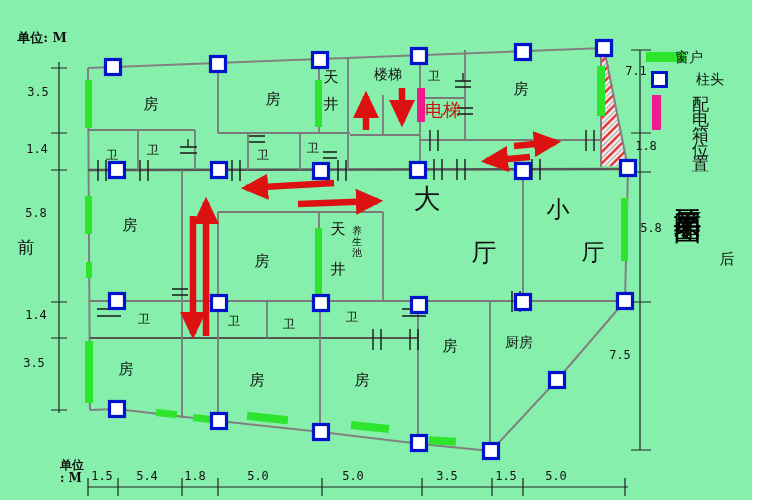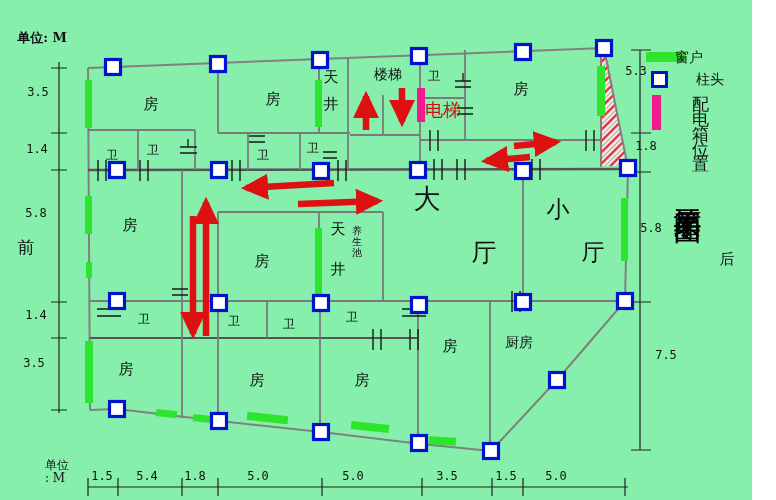--- a/index.html
+++ b/index.html
@@ -164,36 +164,36 @@
 
 <div class="lbl" style="left:42px;top:38px;font-size:13px;font-weight:bold;">单位: M</div>
 
 <div class="lbl num" style="left:38px;top:92px;">3.5</div>
 <div class="lbl num" style="left:37px;top:149px;">1.4</div>
 <div class="lbl num" style="left:36px;top:213px;">5.8</div>
 <div class="lbl num" style="left:36px;top:315px;">1.4</div>
 <div class="lbl num" style="left:34px;top:363px;">3.5</div>
 <div class="lbl" style="left:26px;top:247px;font-size:17px;">前</div>
 
-<div class="lbl num" style="left:636px;top:71px;">5.3</div>
+<div class="lbl num" style="left:636px;top:71px;">7.1</div>
 <div class="lbl num" style="left:646px;top:146px;">1.8</div>
 <div class="lbl num" style="left:651px;top:228px;">5.8</div>
-<div class="lbl num" style="left:666px;top:355px;">7.5</div>
+<div class="lbl num" style="left:620px;top:355px;">7.5</div>
 <div class="lbl" style="left:727px;top:259px;font-size:15px;">后</div>
 
 <div class="lbl num" style="left:102px;top:476px;">1.5</div>
 <div class="lbl num" style="left:147px;top:476px;">5.4</div>
 <div class="lbl num" style="left:195px;top:476px;">1.8</div>
 <div class="lbl num" style="left:258px;top:476px;">5.0</div>
 <div class="lbl num" style="left:353px;top:476px;">5.0</div>
 <div class="lbl num" style="left:447px;top:476px;">3.5</div>
 <div class="lbl num" style="left:506px;top:476px;">1.5</div>
 <div class="lbl num" style="left:556px;top:476px;">5.0</div>
 
-<div style="position:absolute;left:45px;top:459px;font-size:12px;font-weight:normal;line-height:13px;font-family:'DejaVu Serif',serif;color:#111;">
+<div style="position:absolute;left:60px;top:459px;font-size:12px;font-weight:bold;line-height:13px;font-family:'DejaVu Serif',serif;color:#111;">
   <div>单位</div>
   <div>: M</div>
 </div>
 
 <div class="swatch" style="left:646px;top:52px;width:40px;height:10px;background:#2ce52c;"></div>
 <div class="legend-txt" style="left:659px;top:49px;margin-left:16px;">窗户</div>
 <div class="swatch" style="left:651px;top:71px;width:11px;height:11px;background:#fff;border:3px solid #0012cc;"></div>
 <div class="legend-txt" style="left:696px;top:71px;text-align:right;">柱头</div>
 <div class="swatch" style="left:652px;top:95px;width:9px;height:35px;background:#ee1a8e;"></div>
 <div class="legend-txt" style="left:692px;top:97px;width:29px;font-size:17px;line-height:15px;">配电箱位置</div>

